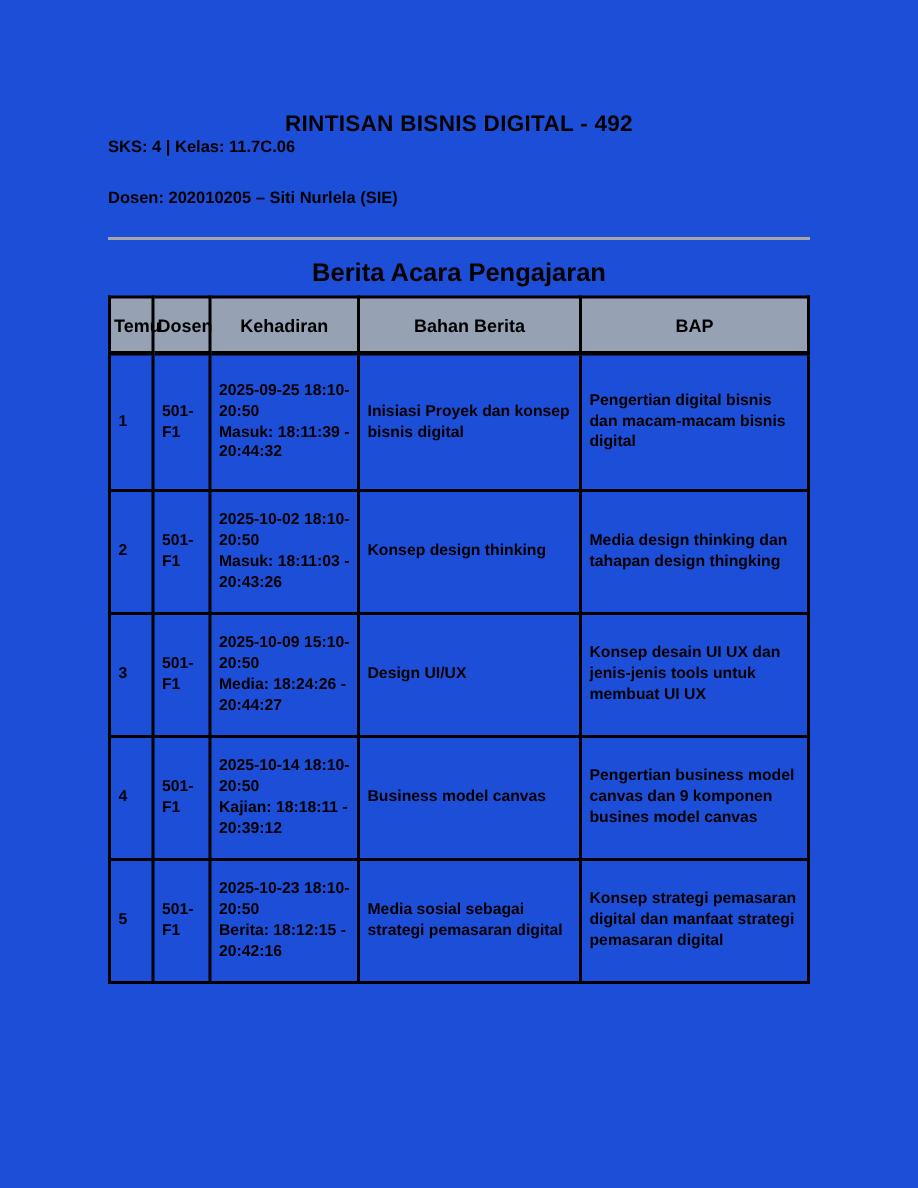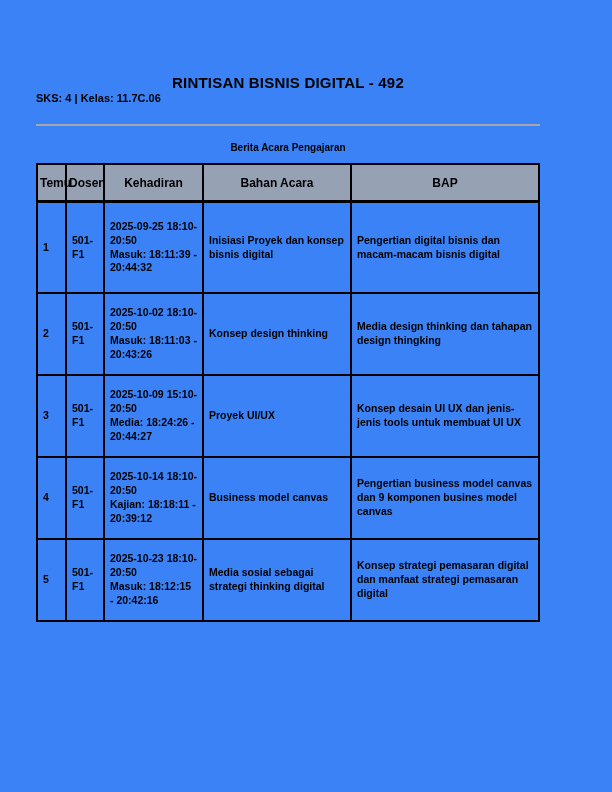--- a/index.html
+++ b/index.html
@@ -1,22 +1,22 @@
 <!DOCTYPE html>
 <html><head>
 <meta charset="utf-8">
 <style>
   html, body { margin: 0; padding: 0; background: #ffffff; }
   .page {
     position: relative;
     width: 612px;
     height: 792px;
-    background: #3b82f6;
+    background: #1d4ed8;
     box-sizing: border-box;
-    padding: 74px 72px 0 36px;
+    padding: 74px 72px 0 72px;
     font-family: "Liberation Sans", sans-serif;
     font-weight: bold;
     color: #000000;
     overflow: hidden;
   }
   .doc-title {
     margin: 0;
     font-size: 15px;
     line-height: 18px;
     text-align: center;
@@ -28,21 +28,21 @@
   }
   .meta-sks   { }
   .meta-dosen { margin-top: 21px; }
   .divider {
     height: 2px;
     background: #a6a6a6;
     margin-top: 19px;
     border: none;
   }
   .table-caption {
-    font-size: 10px;
+    font-size: 17px;
     line-height: 15px;
     text-align: center;
     margin-top: 14px;
   }
   table.berita {
     width: 100%;
     border-collapse: collapse;
     table-layout: fixed;
     margin-top: 8px;
     font-size: 10.5px;
@@ -75,39 +75,40 @@
 </style>
 </head>
 <body>
 
 <div class="page">
 
   <h1 class="doc-title">RINTISAN BISNIS DIGITAL - 492</h1>
 
   <div class="meta-line meta-sks">SKS: 4 | Kelas: 11.7C.06</div>
 
+  <div class="meta-line meta-dosen">Dosen: 202010205 – Siti Nurlela (SIE)</div>
 
   <div class="divider"></div>
 
   <div class="table-caption">Berita Acara Pengajaran</div>
 
   <table class="berita">
     <colgroup>
       <col class="c-temu">
       <col class="c-ruang">
       <col class="c-kehadiran">
       <col class="c-bahan">
       <col class="c-bap">
     </colgroup>
     <thead>
       <tr>
         <th>Temu</th>
         <th>Dosen</th>
         <th>Kehadiran</th>
-        <th>Bahan Acara</th>
+        <th>Bahan Berita</th>
         <th>BAP</th>
       </tr>
     </thead>
     <tbody>
       <tr class="row-tall">
         <td>1</td>
         <td>501-F1</td>
         <td>
           <span class="kehadiran-jadwal">2025-09-25 18:10-20:50</span>
           <span class="kehadiran-masuk">Masuk: 18:11:39 - 20:44:32</span>
@@ -125,39 +126,39 @@
         <td>Konsep design thinking</td>
         <td>Media design thinking dan tahapan design thingking</td>
       </tr>
       <tr class="row-normal">
         <td>3</td>
         <td>501-F1</td>
         <td>
           <span class="kehadiran-jadwal">2025-10-09 15:10-20:50</span>
           <span class="kehadiran-masuk">Media: 18:24:26 - 20:44:27</span>
         </td>
-        <td>Proyek UI/UX</td>
+        <td>Design UI/UX</td>
         <td>Konsep desain UI UX dan jenis-jenis tools untuk membuat UI UX</td>
       </tr>
       <tr class="row-normal">
         <td>4</td>
         <td>501-F1</td>
         <td>
           <span class="kehadiran-jadwal">2025-10-14 18:10-20:50</span>
           <span class="kehadiran-masuk">Kajian: 18:18:11 - 20:39:12</span>
         </td>
         <td>Business model canvas</td>
         <td>Pengertian business model canvas dan 9 komponen busines model canvas</td>
       </tr>
       <tr class="row-normal">
         <td>5</td>
         <td>501-F1</td>
         <td>
           <span class="kehadiran-jadwal">2025-10-23 18:10-20:50</span>
-          <span class="kehadiran-masuk">Masuk: 18:12:15 - 20:42:16</span>
+          <span class="kehadiran-masuk">Berita: 18:12:15 - 20:42:16</span>
         </td>
-        <td>Media sosial sebagai strategi thinking digital</td>
+        <td>Media sosial sebagai strategi pemasaran digital</td>
         <td>Konsep strategi pemasaran digital dan manfaat strategi pemasaran digital</td>
       </tr>
     </tbody>
   </table>
 
 </div>
 
 </body></html>

